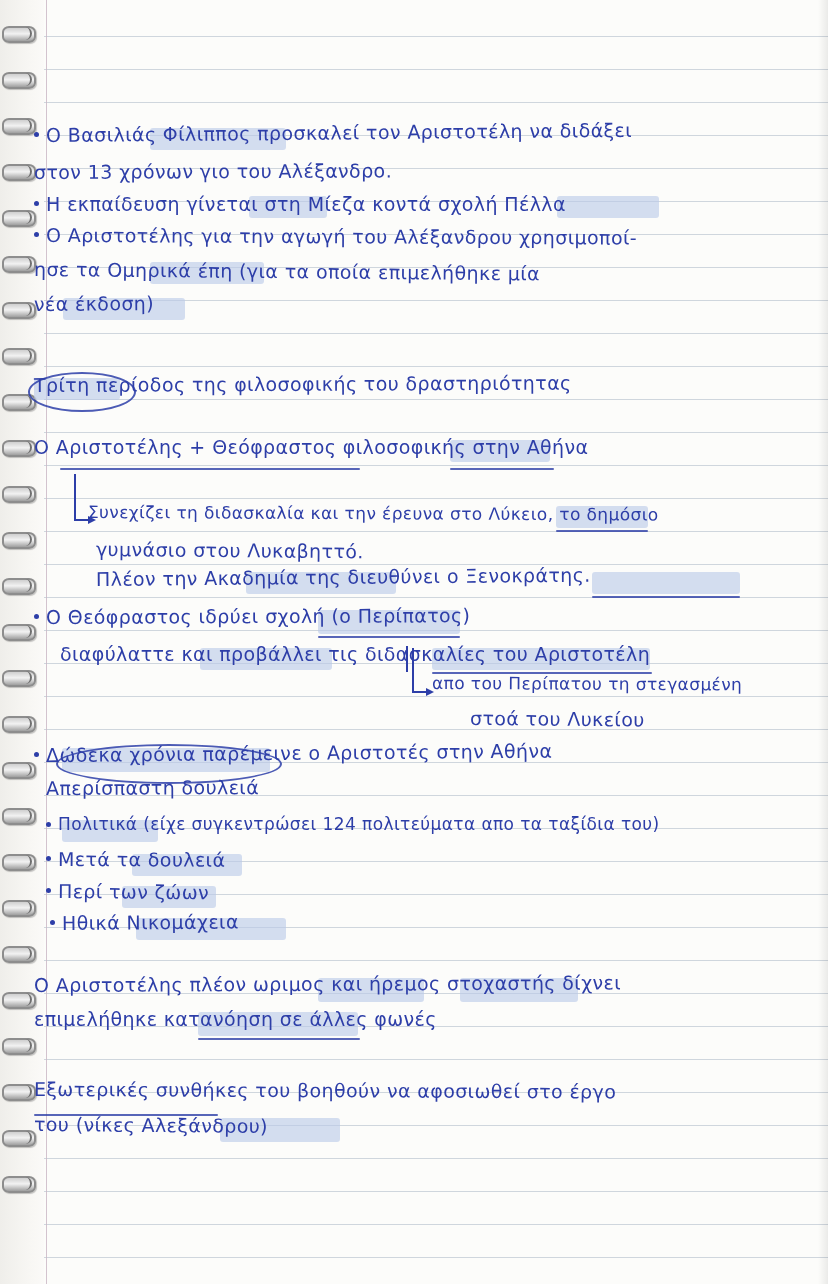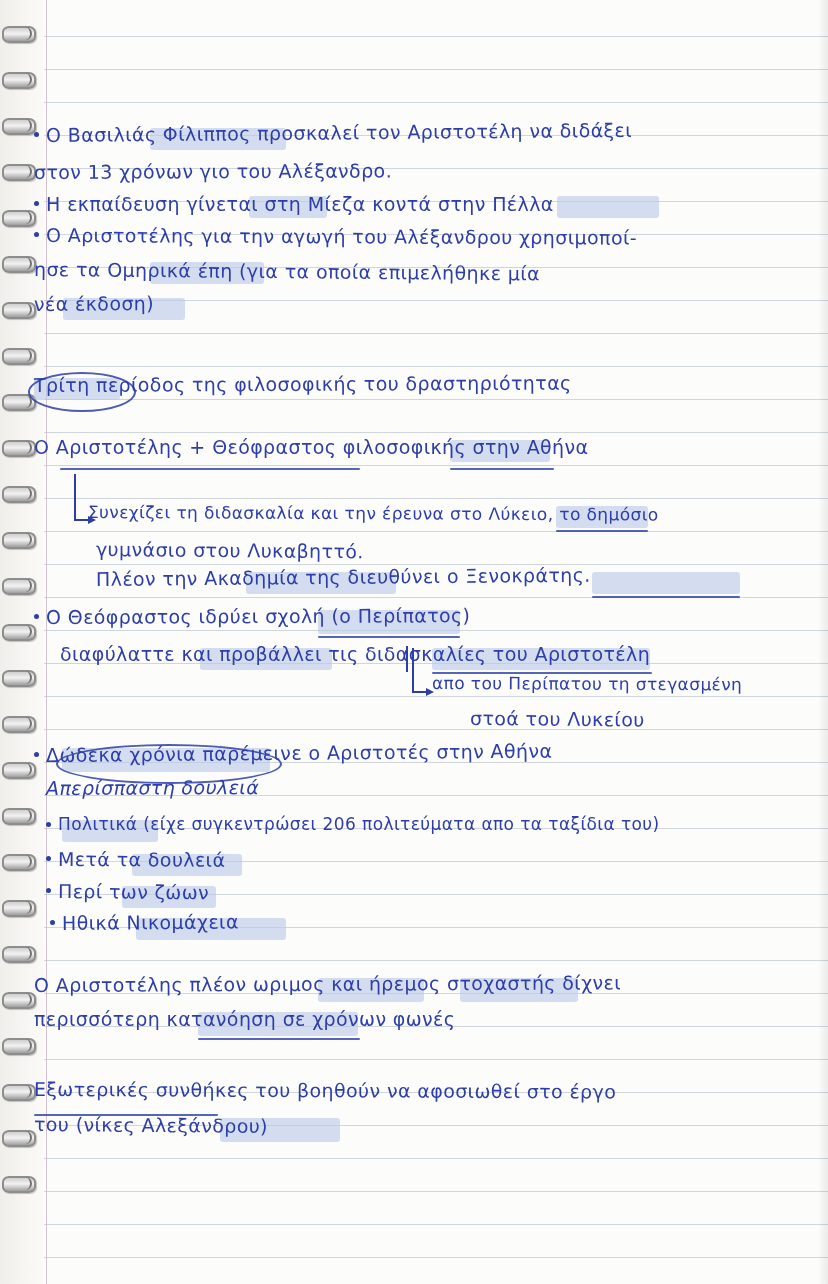--- a/index.html
+++ b/index.html
@@ -201,45 +201,45 @@
       <div class="arrow-v" style="left: 412px; top: 648px; height: 44px;"></div>
       <div class="arrow-h" style="left: 412px; top: 691px; width: 16px;"></div>
       <div class="arrow-head" style="left: 426px; top: 688px;"></div>
       <div class="arrow-v" style="left: 406px; top: 646px; height: 26px;"></div>
     </div>
   <div id="text-layer">
       <div class="bullet" style="left: 34px; top: 132px;"></div>
       <div class="hw" style="left: 46px; top: 124px; transform: rotate(-0.5deg);">Ο Βασιλιάς Φίλιππος προσκαλεί τον Αριστοτέλη να διδάξει</div>
       <div class="hw" style="left: 34px; top: 161px; transform: rotate(-0.25deg);">στον 13 χρόνων γιο του Αλέξανδρο.</div>
       <div class="bullet" style="left: 34px; top: 201px;"></div>
-      <div class="hw" style="left: 46px; top: 193px; transform: rotate(0deg);">Η εκπαίδευση γίνεται στη Μίεζα κοντά στην Πέλλα</div>
+      <div class="hw" style="left: 46px; top: 193px; transform: rotate(0deg);">Η εκπαίδευση γίνεται στη Μίεζα κοντά σχολή Πέλλα</div>
       <div class="bullet" style="left: 34px; top: 232px;"></div>
       <div class="hw" style="left: 46px; top: 224px; transform: rotate(0.25deg);">Ο Αριστοτέλης για την αγωγή του Αλέξανδρου χρησιμοποί-</div>
       <div class="hw" style="left: 34px; top: 258px; transform: rotate(0.5deg);">ησε τα Ομηρικά έπη (για τα οποία επιμελήθηκε μία</div>
       <div class="hw" style="left: 34px; top: 293px; transform: rotate(-0.5deg);">νέα έκδοση)</div>
       <div class="hw" style="left: 34px; top: 374px; transform: rotate(-0.25deg);">Τρίτη περίοδος της φιλοσοφικής του δραστηριότητας</div>
       <div class="hw" style="left: 34px; top: 436px; transform: rotate(0deg);">Ο Αριστοτέλης + Θεόφραστος φιλοσοφικής στην Αθήνα</div>
       <div class="hw s" style="left: 88px; top: 502px; transform: rotate(0.25deg);">Συνεχίζει τη διδασκαλία και την έρευνα στο Λύκειο, το δημόσιο</div>
       <div class="hw" style="left: 96px; top: 538px; transform: rotate(0.5deg);">γυμνάσιο στου Λυκαβηττό.</div>
       <div class="hw" style="left: 96px; top: 568px; transform: rotate(-0.5deg);">Πλέον την Ακαδημία της διευθύνει ο Ξενοκράτης.</div>
       <div class="bullet" style="left: 34px; top: 614px;"></div>
       <div class="hw" style="left: 46px; top: 606px; transform: rotate(-0.25deg);">Ο Θεόφραστος ιδρύει σχολή (ο Περίπατος)</div>
       <div class="hw" style="left: 60px; top: 643px; transform: rotate(0deg);">διαφύλαττε και προβάλλει τις διδασκαλίες του Αριστοτέλη</div>
       <div class="hw s" style="left: 432px; top: 673px; transform: rotate(0.25deg);">απο του Περίπατου  τη στεγασμένη</div>
       <div class="hw" style="left: 470px; top: 707px; transform: rotate(0.5deg);">στοά του Λυκείου</div>
       <div class="bullet" style="left: 34px; top: 752px;"></div>
       <div class="hw" style="left: 46px; top: 744px; transform: rotate(-0.5deg);">Δώδεκα χρόνια παρέμεινε ο Αριστοτές στην Αθήνα</div>
-      <div class="hw" style="left: 46px; top: 777px; transform: rotate(-0.25deg); font-style: italic;">Απερίσπαστη δουλειά</div>
+      <div class="hw" style="left: 46px; top: 777px; transform: rotate(-0.25deg);">Απερίσπαστη δουλειά</div>
       <div class="bullet" style="left: 46px; top: 822px;"></div>
-      <div class="hw s" style="left: 58px; top: 814px; transform: rotate(0deg);">Πολιτικά (είχε συγκεντρώσει 206 πολιτεύματα απο τα ταξίδια του)</div>
+      <div class="hw s" style="left: 58px; top: 814px; transform: rotate(0deg);">Πολιτικά (είχε συγκεντρώσει 124 πολιτεύματα απο τα ταξίδια του)</div>
       <div class="bullet" style="left: 46px; top: 856px;"></div>
       <div class="hw" style="left: 58px; top: 848px; transform: rotate(0.25deg);">Μετά τα δουλειά</div>
       <div class="bullet" style="left: 46px; top: 888px;"></div>
       <div class="hw" style="left: 58px; top: 880px; transform: rotate(0.5deg);">Περί των ζώων</div>
       <div class="bullet" style="left: 50px; top: 920px;"></div>
       <div class="hw" style="left: 62px; top: 912px; transform: rotate(-0.5deg);">Ηθικά Νικομάχεια</div>
       <div class="hw" style="left: 34px; top: 974px; transform: rotate(-0.25deg);">Ο Αριστοτέλης πλέον ωριμος και ήρεμος στοχαστής δίχνει</div>
-      <div class="hw" style="left: 34px; top: 1008px; transform: rotate(0deg);">περισσότερη κατανόηση σε χρόνων φωνές</div>
+      <div class="hw" style="left: 34px; top: 1008px; transform: rotate(0deg);">επιμελήθηκε κατανόηση σε άλλες φωνές</div>
       <div class="hw" style="left: 34px; top: 1078px; transform: rotate(0.25deg);">Εξωτερικές συνθήκες του βοηθούν να αφοσιωθεί στο έργο</div>
       <div class="hw" style="left: 34px; top: 1113px; transform: rotate(0.5deg);">του (νίκες Αλεξάνδρου)</div>
     </div>
 
 </div>
 
 </body></html>

